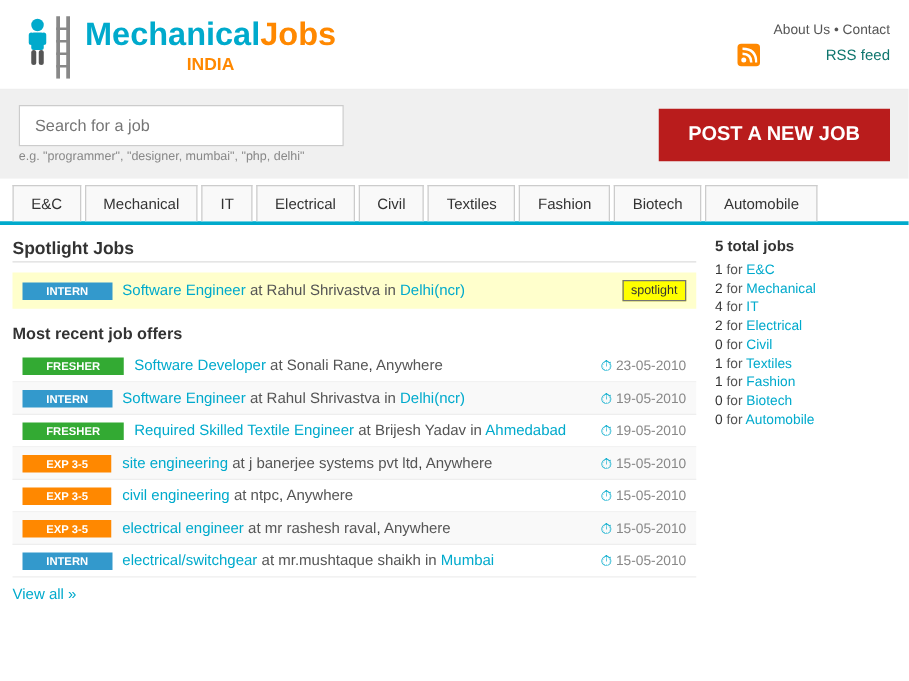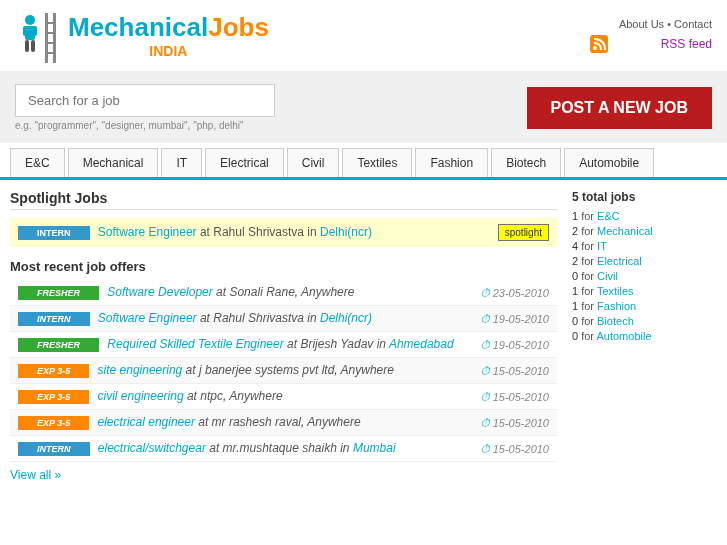--- a/index.html
+++ b/index.html
@@ -6,21 +6,21 @@
     body { font-family: Arial, sans-serif; font-size: 12px; color: #333; background: #fff; width: 727px; }
 
     
     .header { background: #fff; padding: 8px 15px; display: flex; align-items: center; justify-content: space-between; border-bottom: 1px solid #eee; }
     .logo-area { display: flex; align-items: center; gap: 8px; }
     .logo-icon { width: 45px; height: 55px; }
     .header-right { text-align: right; }
     .header-links { font-size: 11px; color: #555; margin-bottom: 5px; }
     .rss-area { display: flex; align-items: center; gap: 5px; justify-content: flex-end; }
     .rss-icon { width: 18px; height: 18px; background: #ff8800; border-radius: 3px; display: flex; align-items: center; justify-content: center; color: #fff; font-size: 10px; font-weight: bold; }
-    .rss-text { color: #a21caf; font-size: 12px; padding-left: 48px; }
+    .rss-text { color: #0f766e; font-size: 12px; padding-left: 48px; }
 
     
     .search-section { background: #f0f0f0; padding: 12px 15px; }
     .search-row { display: flex; align-items: center; justify-content: space-between; }
     .search-input { width: 260px; padding: 8px 12px; border: 1px solid #ccc; font-size: 13px; color: #999; }
     .search-hint { font-size: 10px; color: #888; margin-top: 3px; }
     .post-job-btn { background: #b91c1c; color: #fff; font-size: 16px; font-weight: bold; padding: 12px 24px; border: none; cursor: pointer; text-transform: uppercase; }
 
     
     .tabs { display: flex; border-bottom: 3px solid #00aacc; padding: 0 10px; background: #fff; }
@@ -37,21 +37,21 @@
     .spotlight-badge { background: #ffff00; color: #333; font-size: 10px; padding: 2px 6px; border: 1px solid #737373; }
     .badge { display: inline-block; font-size: 9px; font-weight: bold; padding: 2px 19px; margin-right: 5px; color: #fff; }
     .badge-intern { background: #3399cc; }
     .badge-fresher { background: #33aa33; }
     .badge-exp { background: #ff8800; }
     .job-link { color: #00aacc; text-decoration: none; font-size: 12px; }
     .job-text { color: #555; font-size: 12px; }
 
     
     .section-subtitle { font-size: 13px; font-weight: bold; color: #333; margin: 12px 0 6px 0; }
-    .job-row { padding: 5px 8px; border-bottom: 1px solid #eee; display: flex; align-items: center; justify-content: space-between; font-size: 12px; font-style: italic; }
+    .job-row { padding: 5px 8px; border-bottom: 1px solid #eee; display: flex; align-items: center; justify-content: space-between; font-size: 12px; }
     .job-row:nth-child(odd) { background: #f9f9f9; }
     .job-row-left { flex: 1; }
     .job-date { color: #888; font-size: 11px; display: flex; align-items: center; gap: 3px; white-space: nowrap; }
     .clock-icon { color: #00aacc; font-size: 12px; }
     .view-all { color: #00aacc; font-size: 12px; text-decoration: none; display: block; margin-top: 6px; }
 
     
     .sidebar-total { font-size: 12px; font-weight: bold; color: #333; margin-bottom: 6px; }
     .sidebar-item { font-size: 11px; margin-bottom: 3px; color: #555; }
     .sidebar-item a { color: #00aacc; text-decoration: none; }

